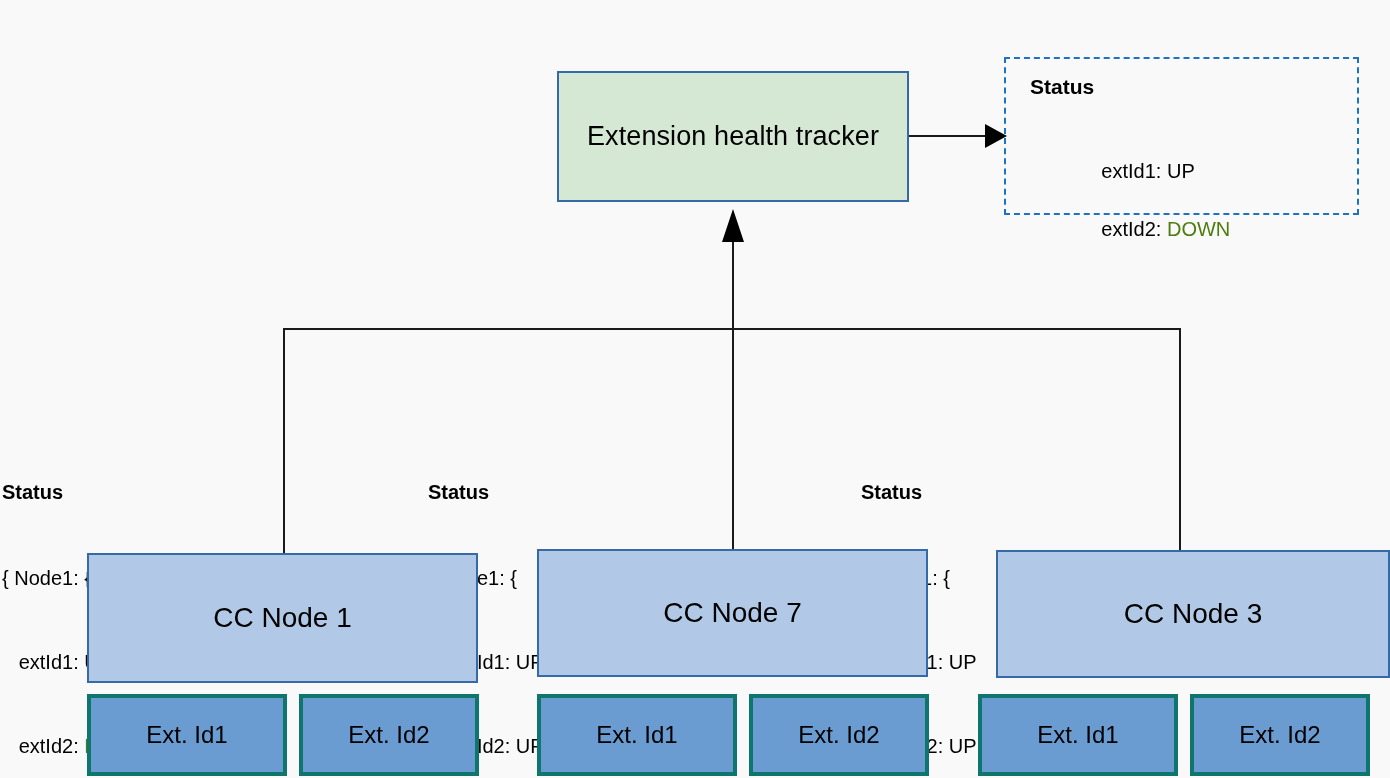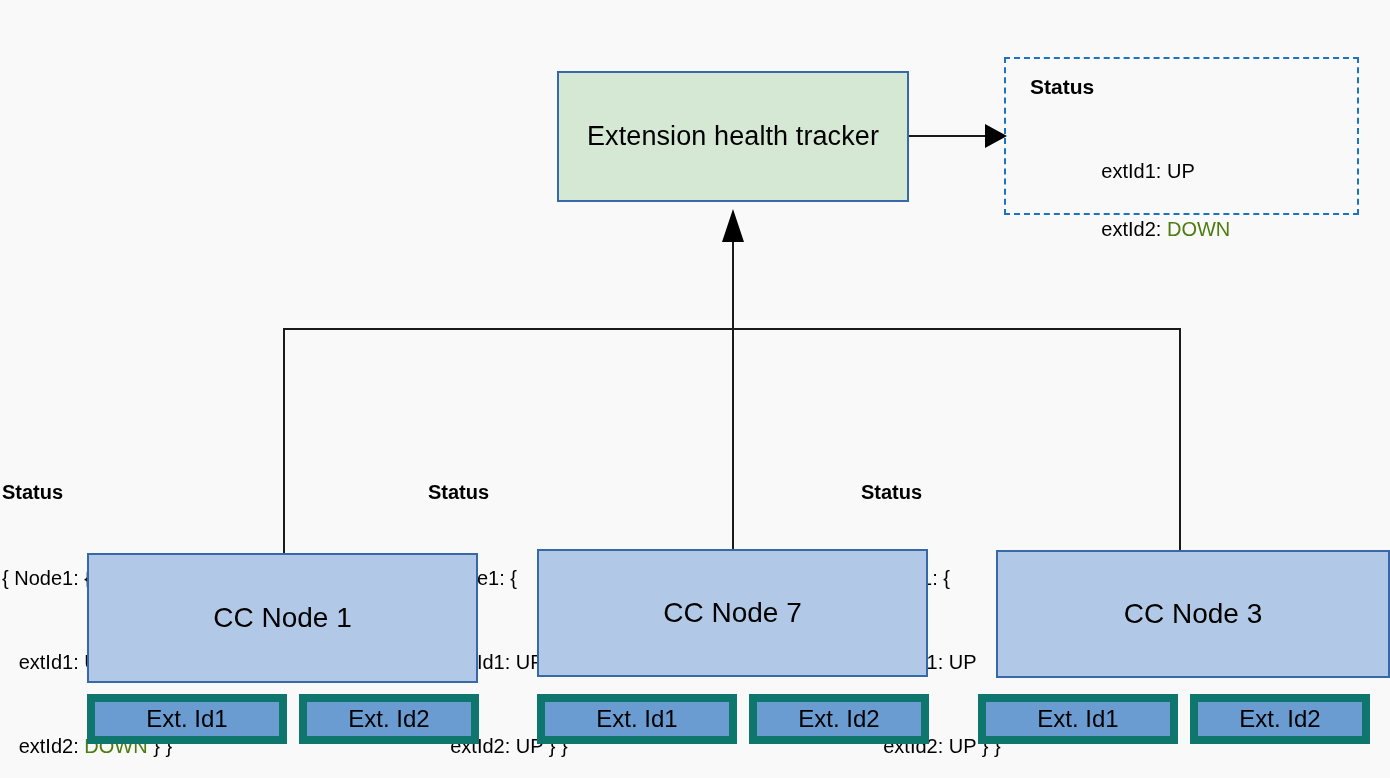--- a/index.html
+++ b/index.html
@@ -39,23 +39,23 @@
     font-size: 27px;
     letter-spacing: 0.1px;
   }
   .cc-node {
     background: #b1c9e6;
     border: 2px solid #3569a8;
     font-size: 28px;
   }
   .ext-box {
     background: #6a9bd1;
-    border: 8px solid #0f766e;
+    border: 4px solid #0f766e;
     font-size: 24px;
-    height: 50px;
+    height: 82px;
   }
 
   
   .status-panel {
     position: absolute;
     box-sizing: border-box;
     left: 1004px;
     top: 57px;
     width: 355px;
     height: 158px;

